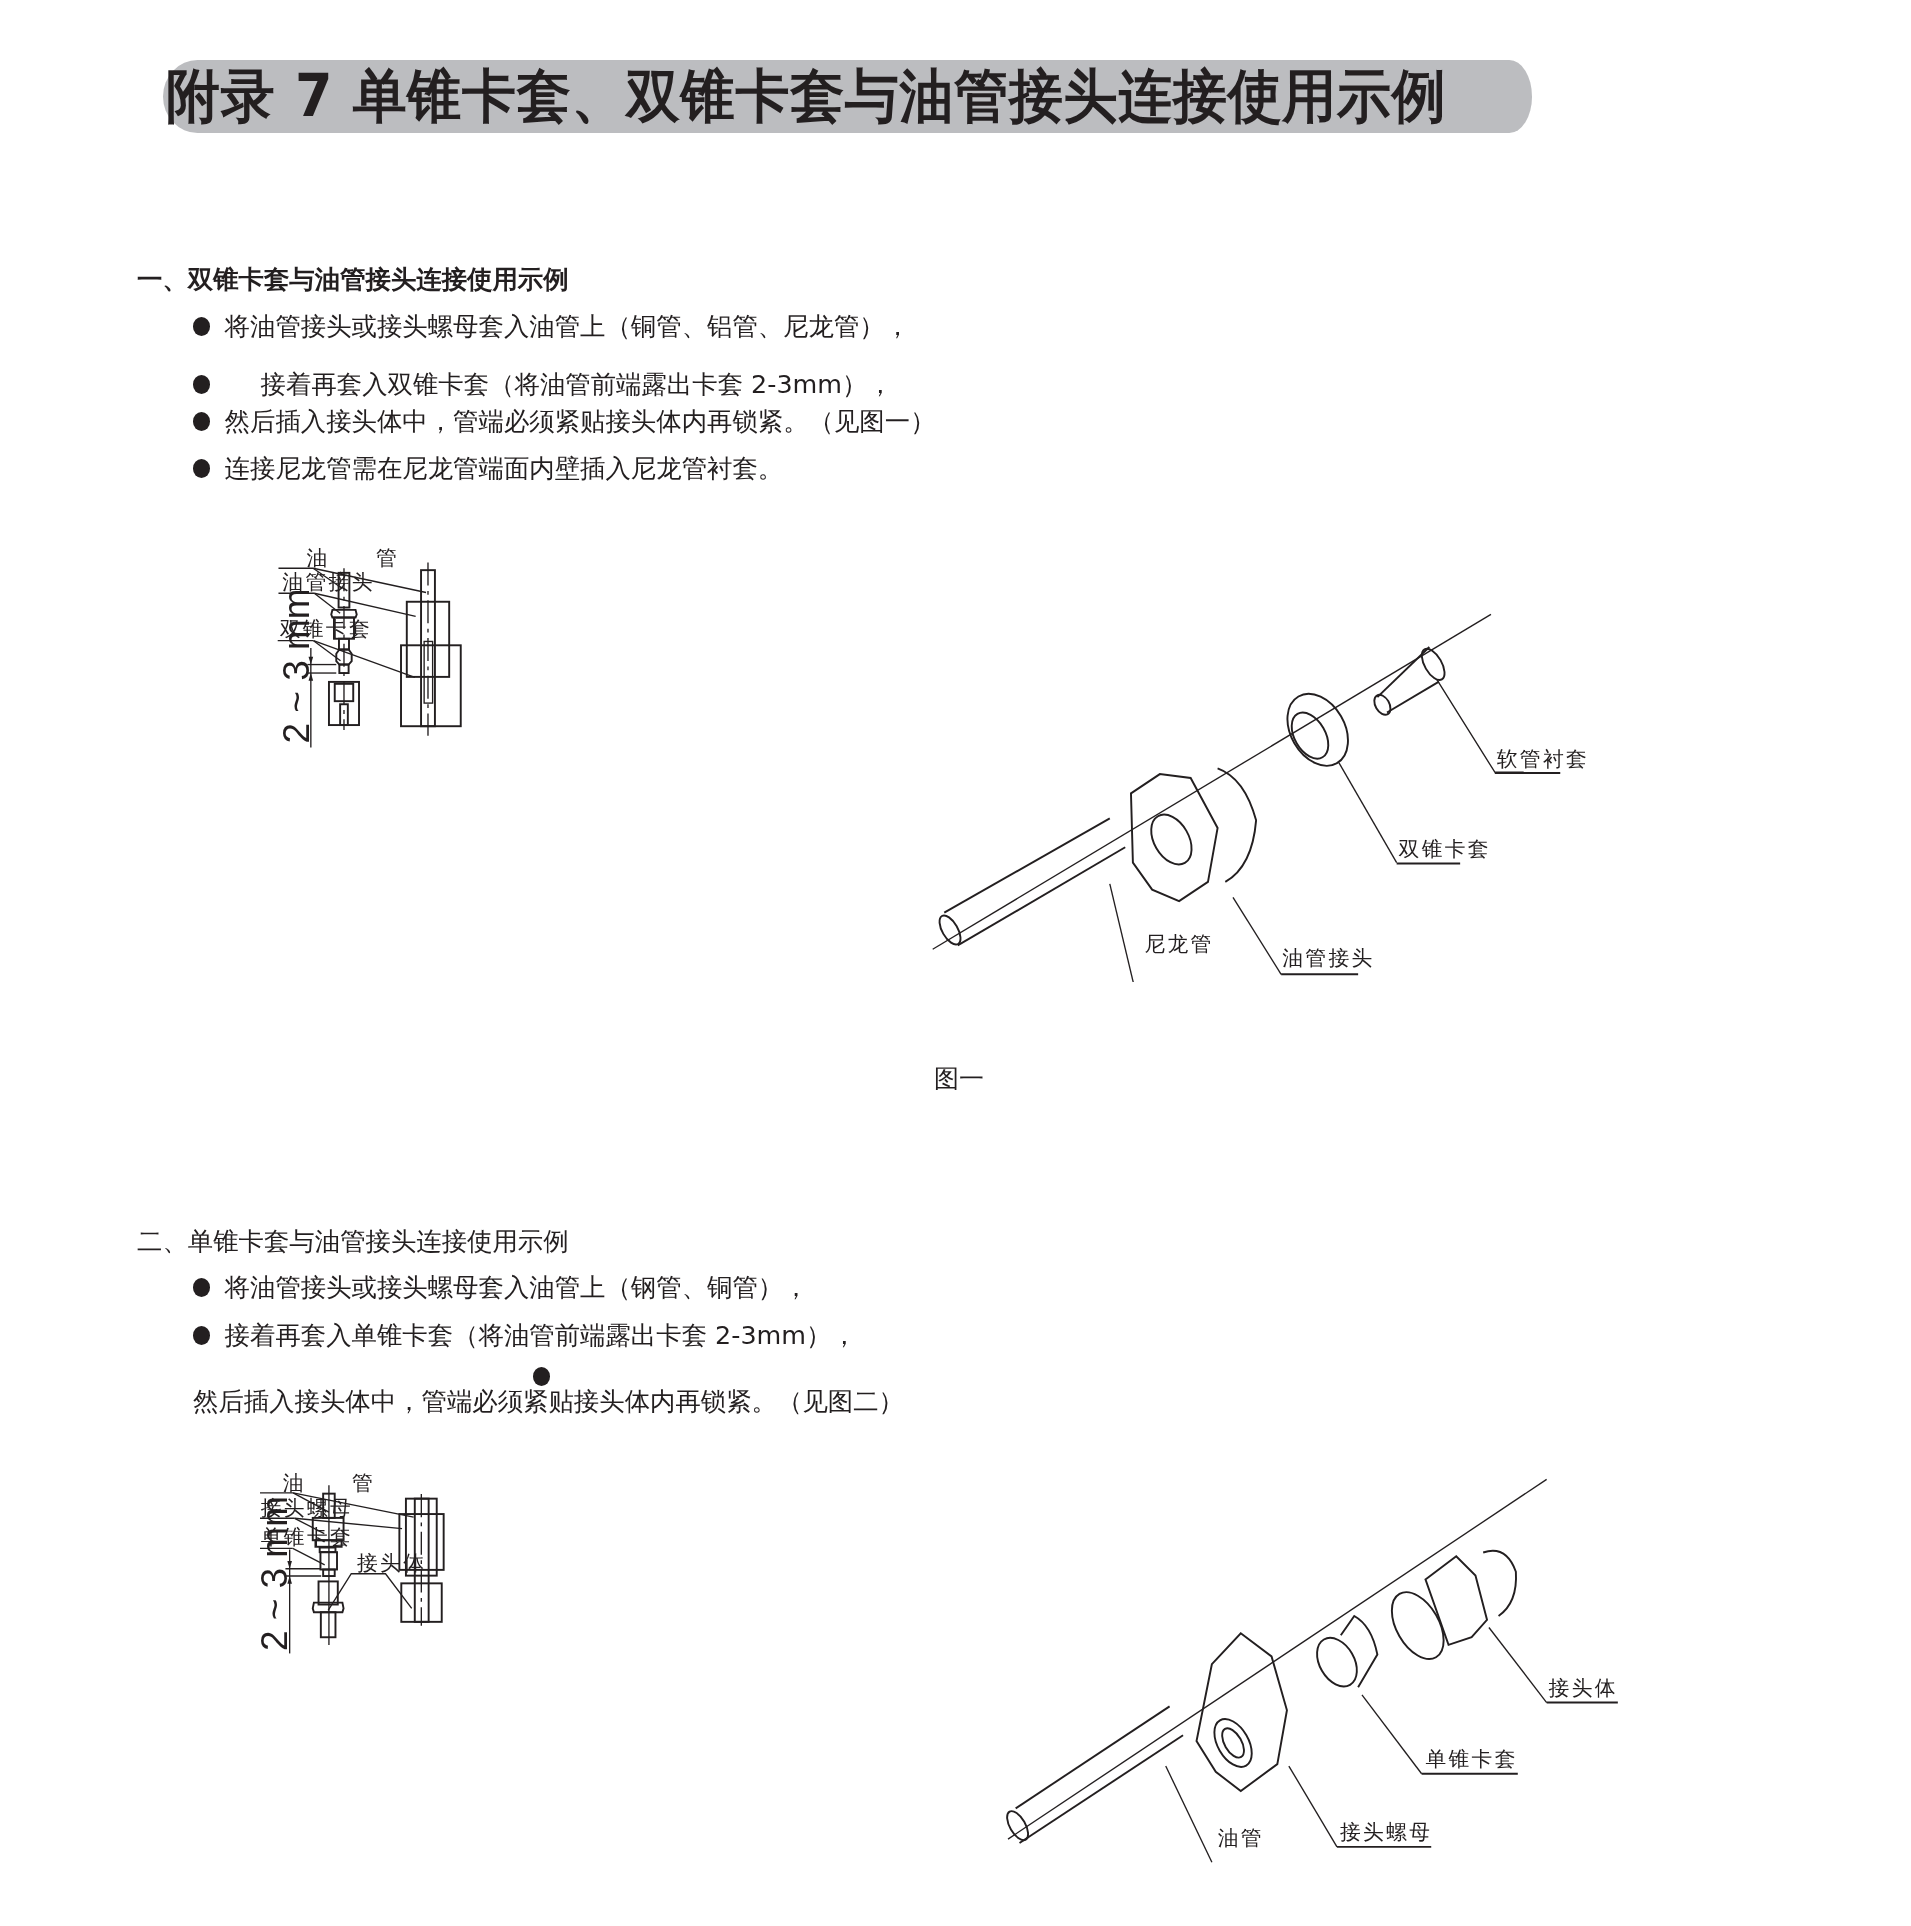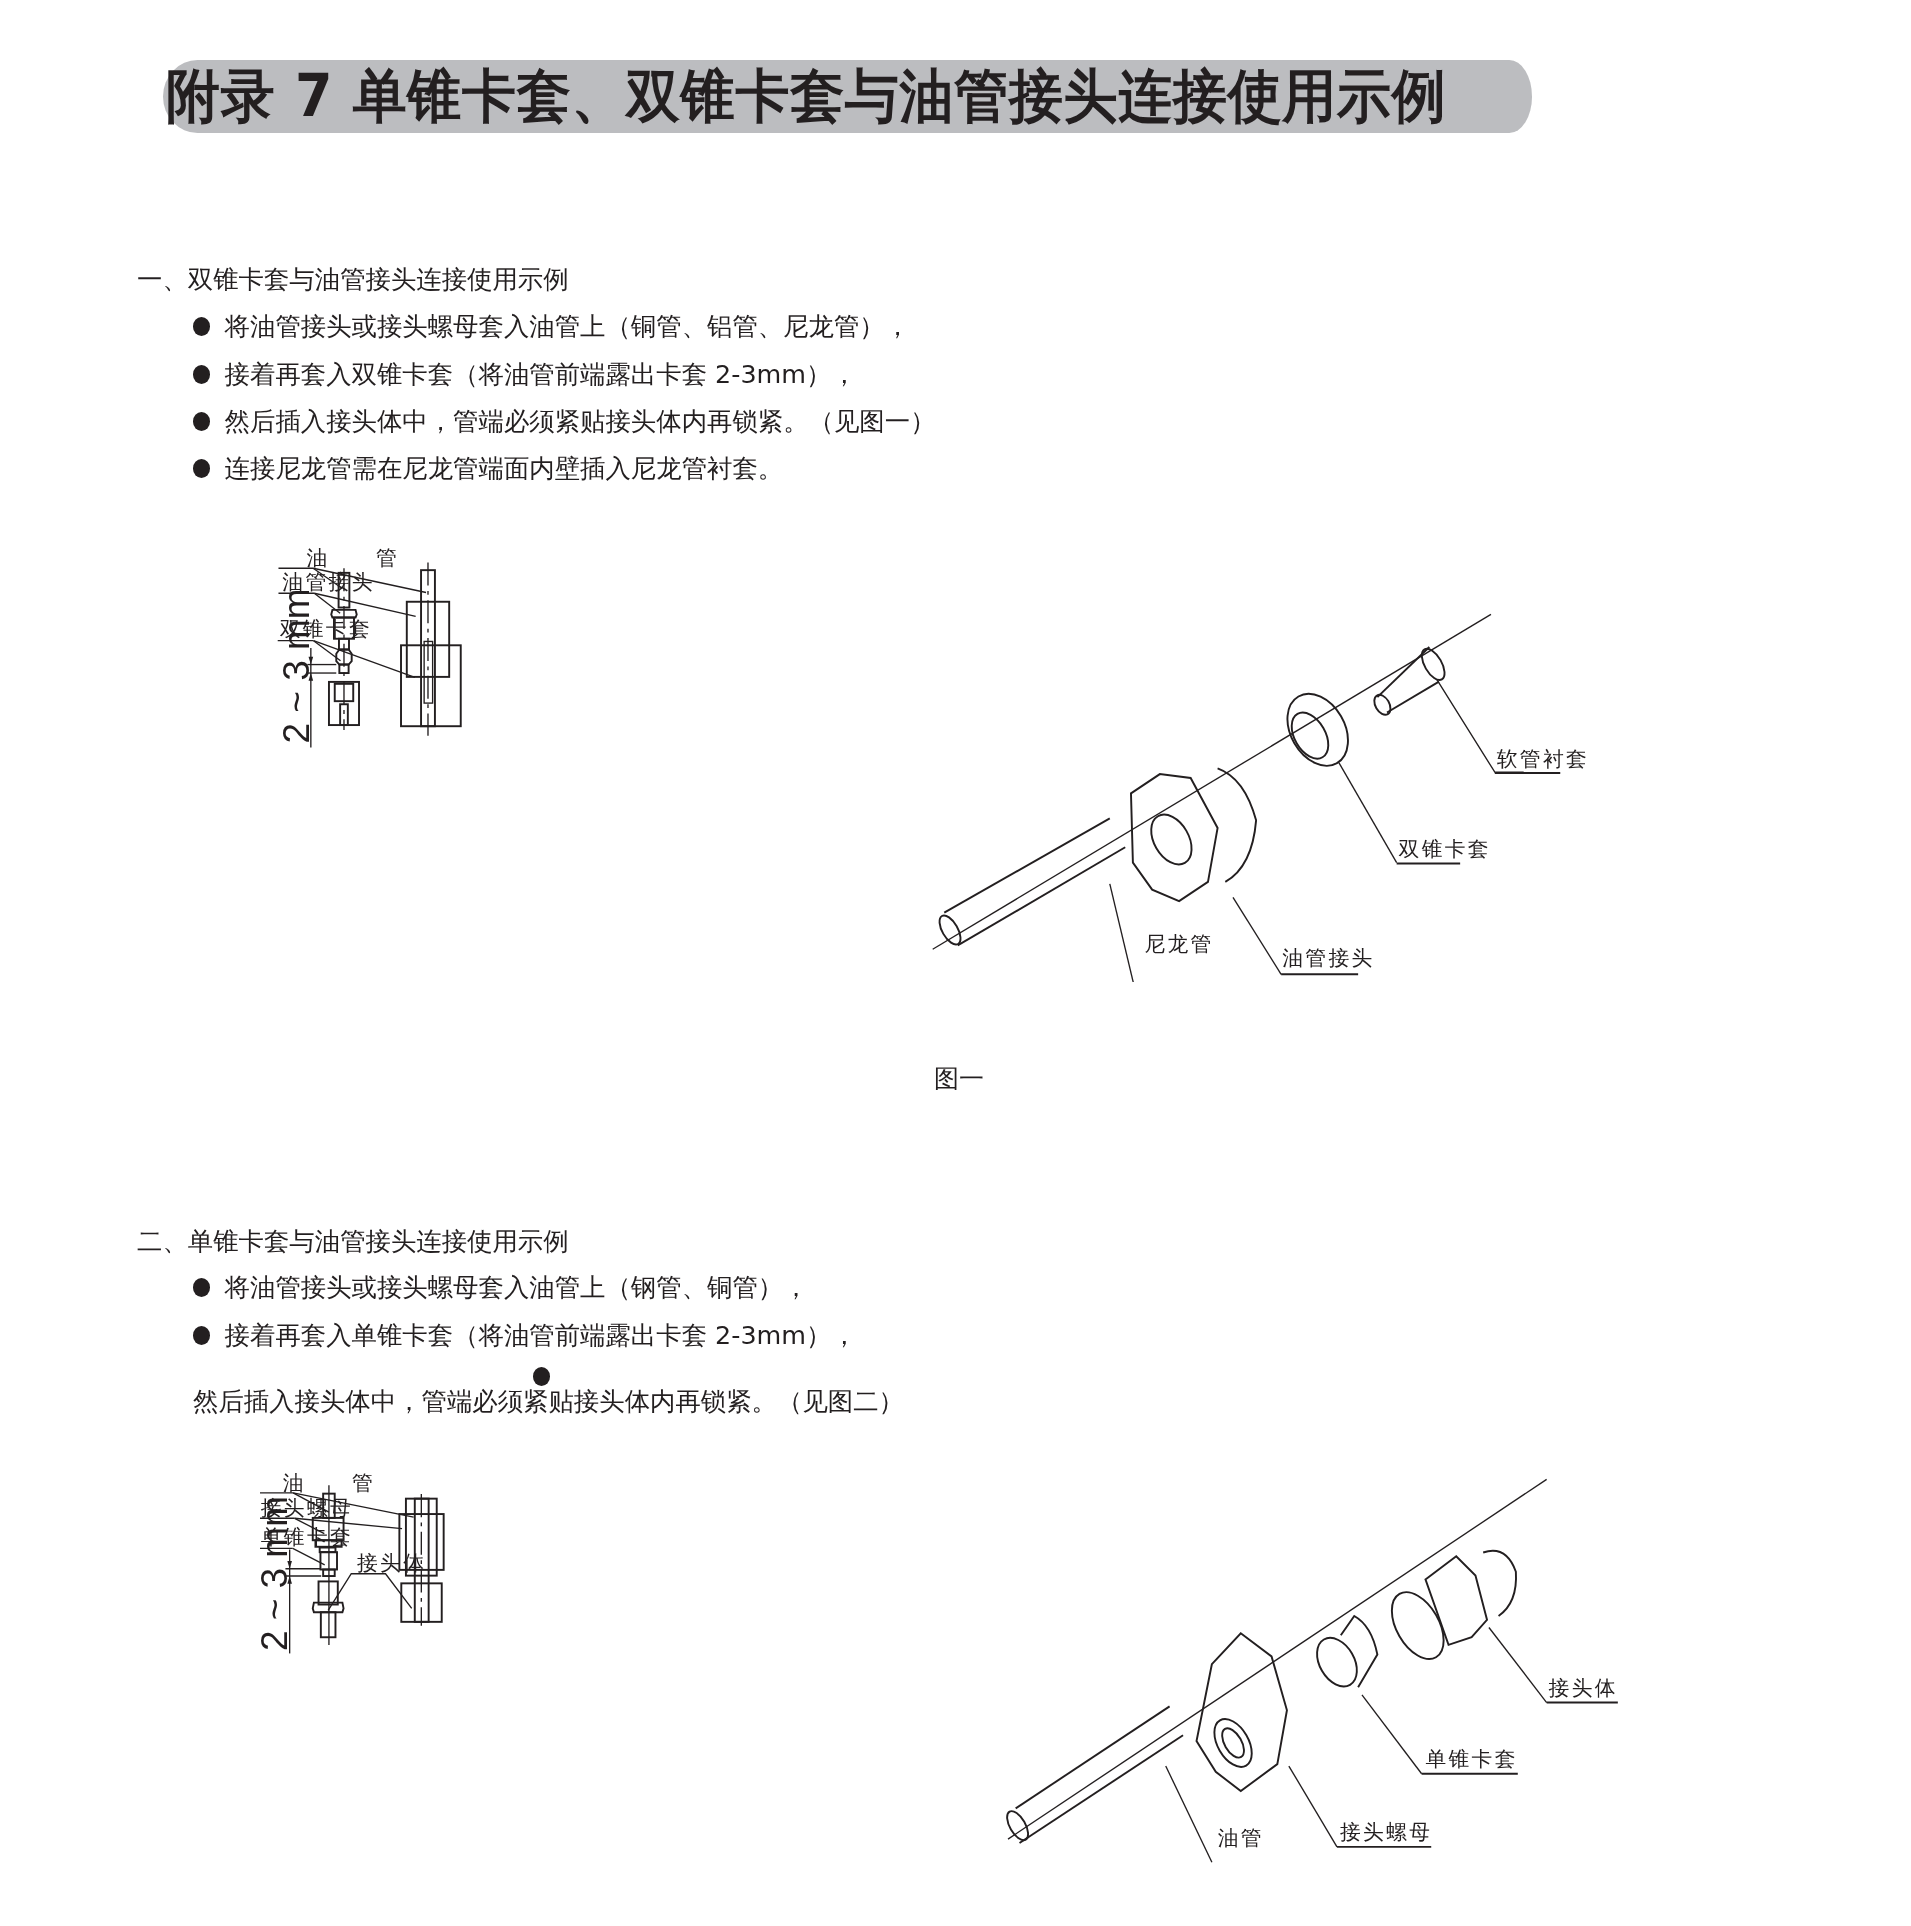--- a/index.html
+++ b/index.html
@@ -35,26 +35,26 @@
   .ln { stroke: #231f20; stroke-width: 5; fill: none; }
   .thin { stroke: #231f20; stroke-width: 3.5; fill: none; }
   .cl { stroke: #231f20; stroke-width: 3.5; fill: none; stroke-dasharray: 60 14 10 14; }
 </style>
 </head>
 <body>
 
 <div class="title-bar"></div>
 <div class="title-text">附录 7  单锥卡套、双锥卡套与油管接头连接使用示例</div>
 
-<div class="section-heading" style="top:264px;">一、双锥卡套与油管接头连接使用示例</div>
+<div class="section-heading" style="top:264px;font-weight:bold;">一、双锥卡套与油管接头连接使用示例</div>
 <div class="bullet" style="top:311px;">
   <span class="dot"></span>
   <span>将油管接头或接头螺母套入油管上（铜管、铝管、尼龙管），</span>
 </div>
-<div class="bullet" style="top:359px;">
+<div class="bullet" style="top:369px;gap:36px;">
   <span class="dot"></span>
   <span>接着再套入双锥卡套（将油管前端露出卡套 2-3mm），</span>
 </div>
 <div class="bullet" style="top:406px;">
   <span class="dot"></span>
   <span>然后插入接头体中，管端必须紧贴接头体内再锁紧。（见图一）</span>
 </div>
 <div class="bullet" style="top:453px;align-items:center;">
   <span class="dot"></span>
   <span>连接尼龙管需在尼龙管端面内壁插入尼龙管衬套。</span>

